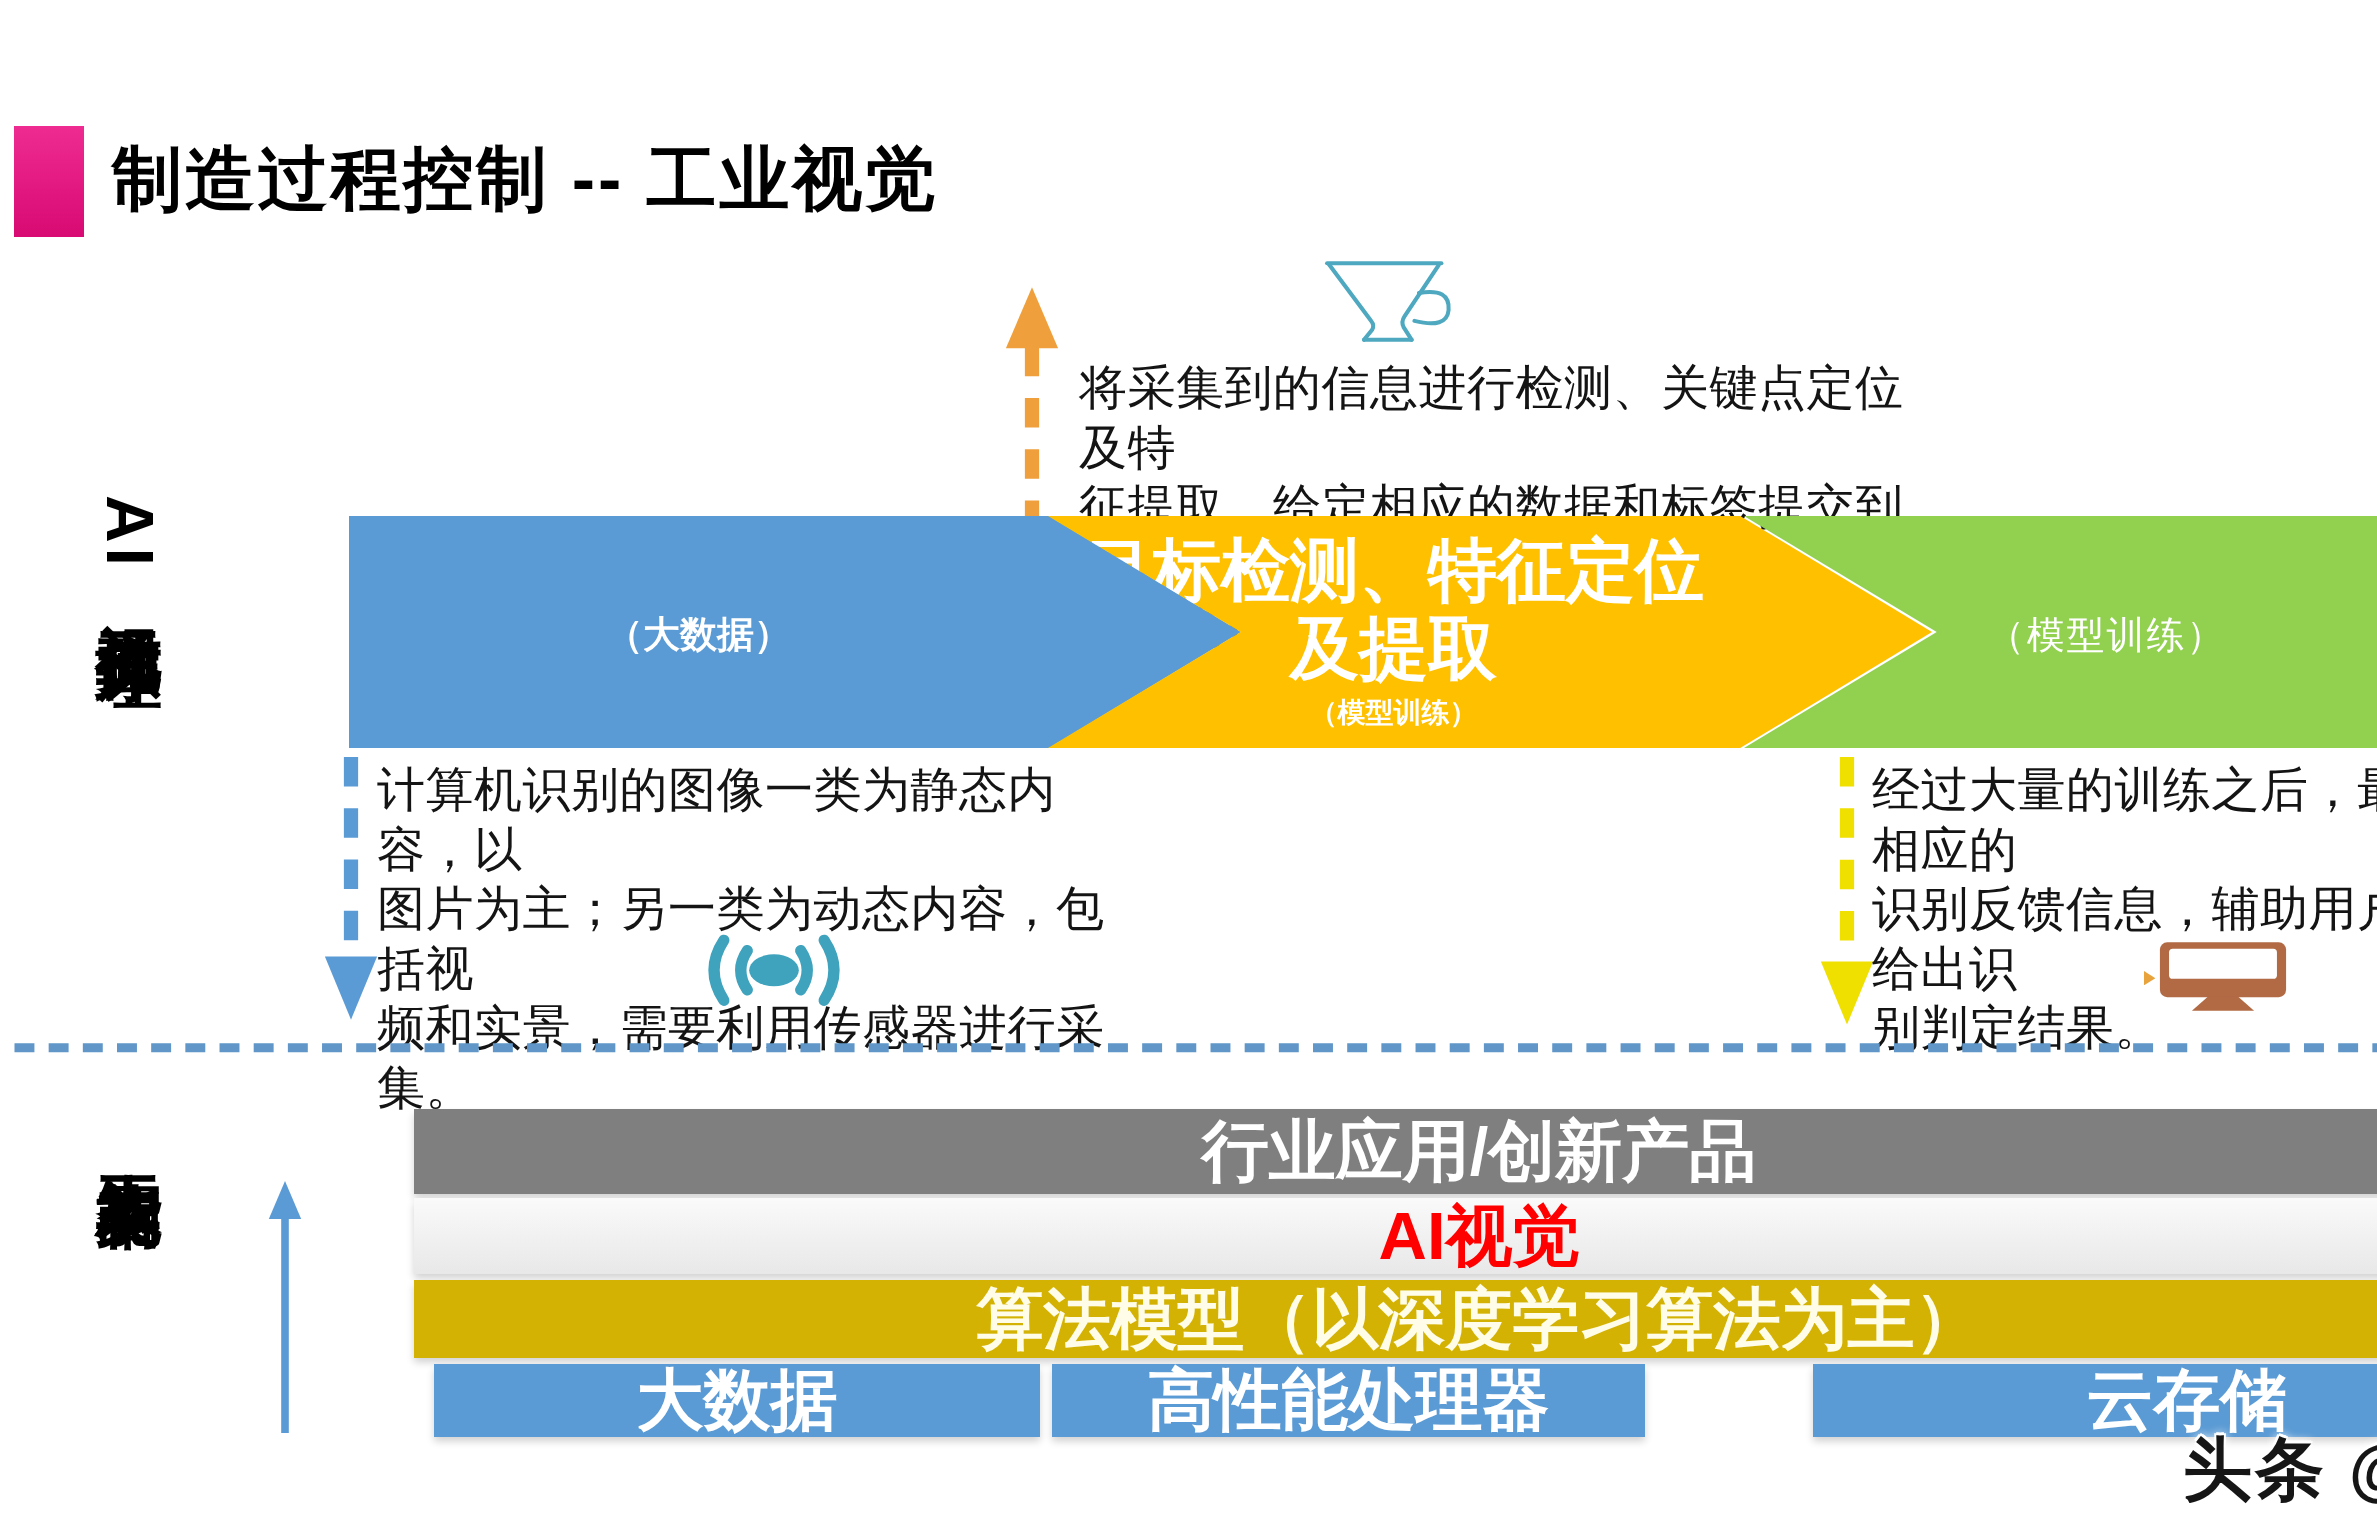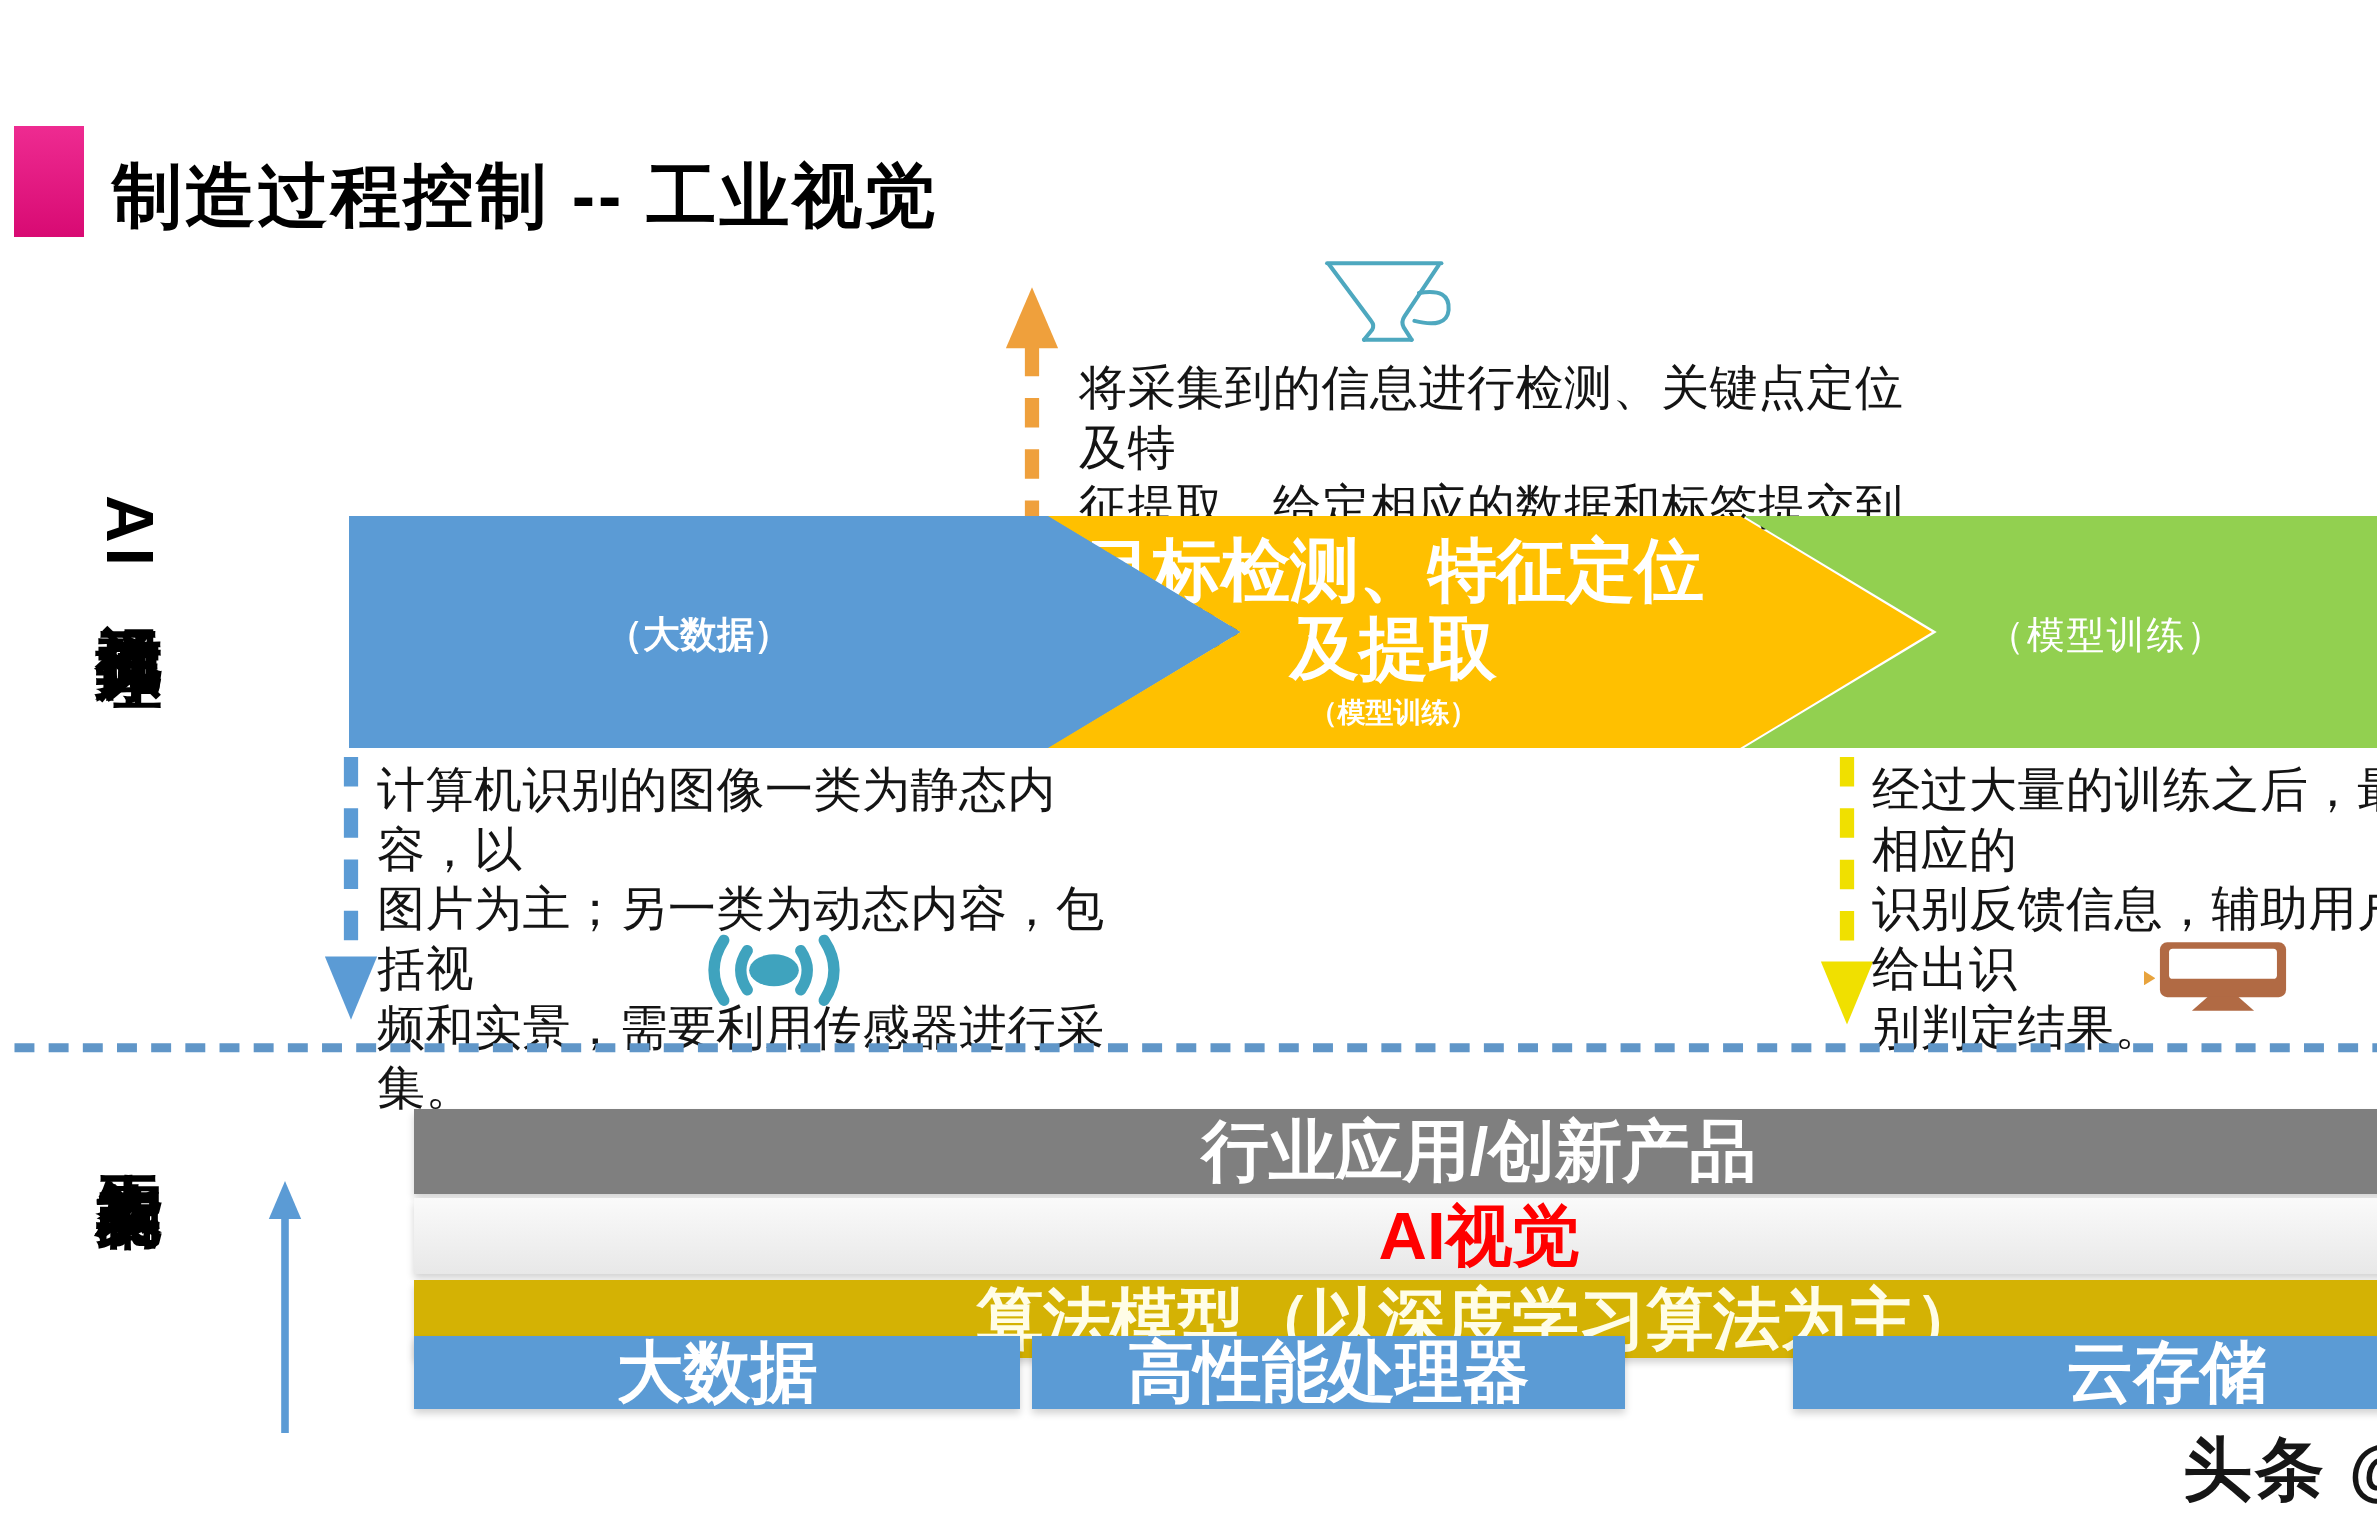--- a/index.html
+++ b/index.html
@@ -10,21 +10,21 @@
     color:#000;
   }
   .abs{position:absolute;}
 
   
   .accent-bar{
     left:13.8px;top:126px;width:70px;height:111px;
     background:linear-gradient(180deg,#ee2b91 0%,#d80a73 100%);
   }
   .slide-title{
-    left:112px;top:150px;width:1426px;
+    left:112px;top:133px;width:1426px;
     font-size:70px;font-weight:900;letter-spacing:2.9px;color:#000;
     white-space:nowrap;
   }
 
   
   .rail{
     writing-mode:vertical-rl;text-orientation:mixed;
     font-weight:900;color:#000;line-height:1;
   }
   .rail-top{left:97px;top:495px;height:533px;font-size:66px;letter-spacing:4.8px;}
@@ -70,24 +70,25 @@
   
   .layer{
     left:414px;width:2130px;display:flex;align-items:center;justify-content:center;
     font-size:67px;font-weight:700;color:#fff;
     box-shadow:0 4.8px 7.6px rgba(0,0,0,.18);
   }
   .layer-industry{top:1109px;height:85px;background:#7F7F7F;}
   .layer-ai{top:1198px;height:76px;background:linear-gradient(180deg,#fafafa,#e8e8e8);color:#FF0000;}
   .layer-algo{top:1280px;height:78px;background:#D4B204;color:#FFFDE7;}
   .base-seg{
-    top:1336px;height:73px;background:#5B9BD5;
+    top:1364px;height:73px;background:#5B9BD5;
     display:flex;align-items:center;justify-content:center;
     font-size:67px;font-weight:700;color:#fff;
     box-shadow:0 4.8px 7.6px rgba(0,0,0,.18);
+    margin-left:20px;
   }
   .seg1{left:414px;width:606px;}
   .seg2{left:1032px;width:593px;}
   .seg3{left:1793px;width:748px;}
 
   
   .watermark{
     left:2183px;top:1424px;z-index:50;
     font-size:69px;font-weight:700;color:#161616;letter-spacing:2.9px;
     white-space:nowrap;

